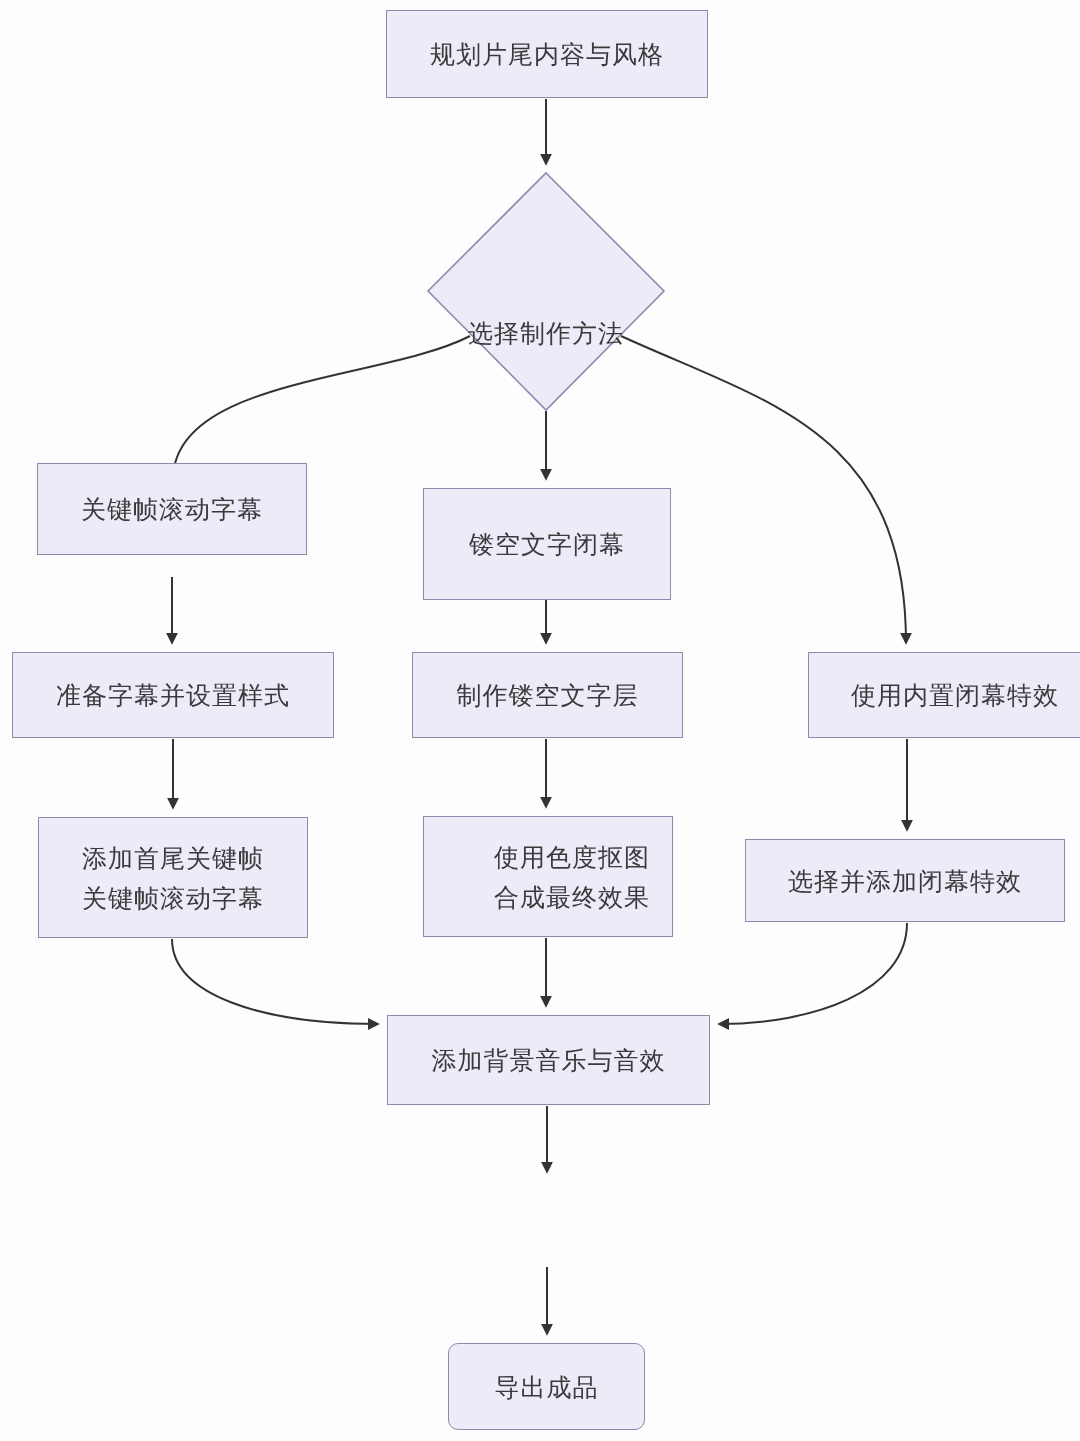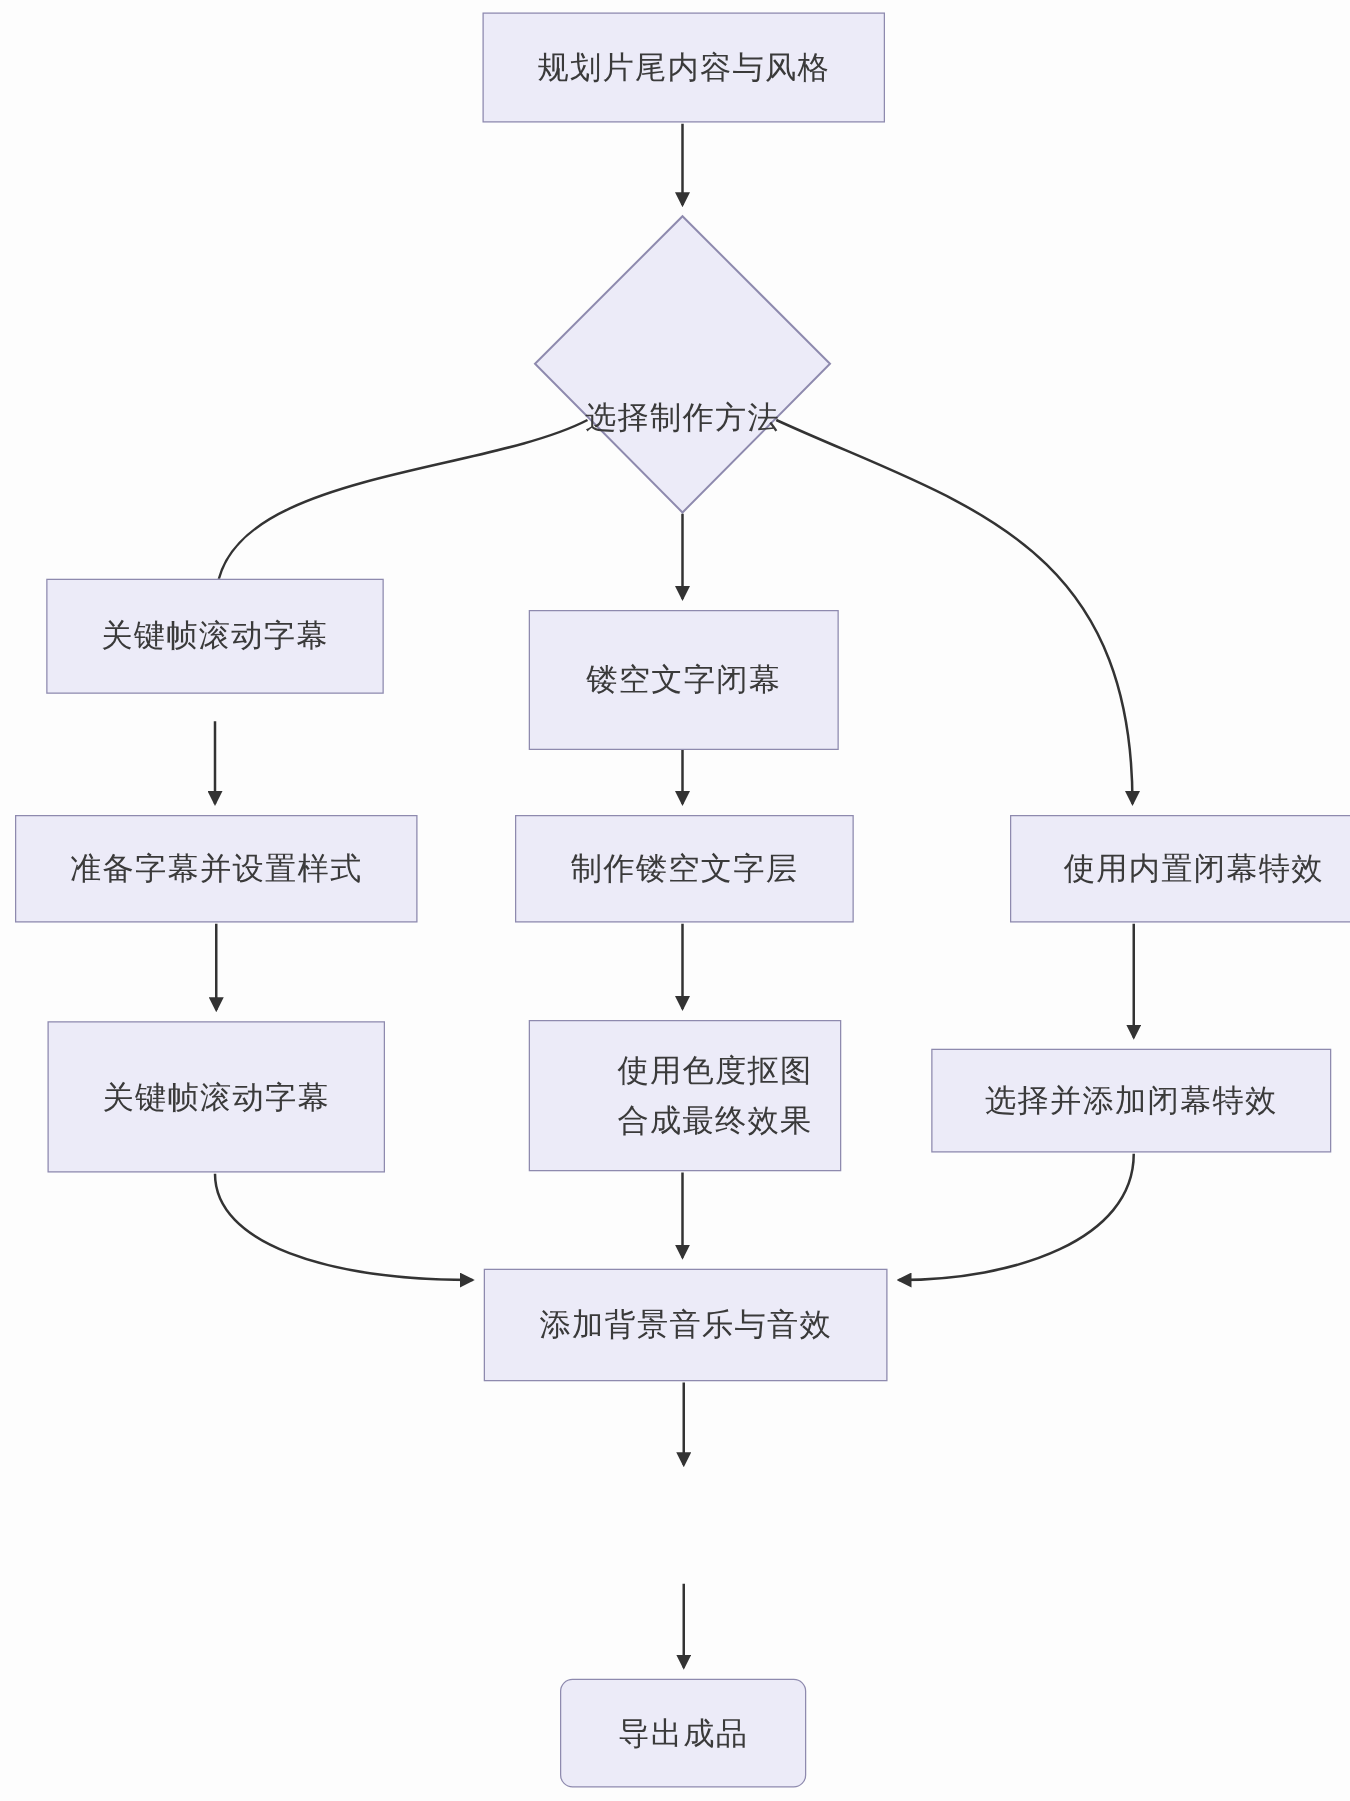--- a/index.html
+++ b/index.html
@@ -97,20 +97,21 @@
 
   <div class="node" id="n-make-cutout-layer">
     <span>制作镂空文字层</span>
   </div>
 
   <div class="node" id="n-builtin-fx">
     <span>使用内置闭幕特效</span>
   </div>
 
   <div class="node" id="n-add-keyframes">
+    <span>添加首尾关键帧</span>
     <span>关键帧滚动字幕</span>
   </div>
 
   <div class="node" id="n-chroma-key">
     <span>使用色度抠图</span>
     <span>合成最终效果</span>
   </div>
 
   <div class="node" id="n-choose-add-fx">
     <span>选择并添加闭幕特效</span>

